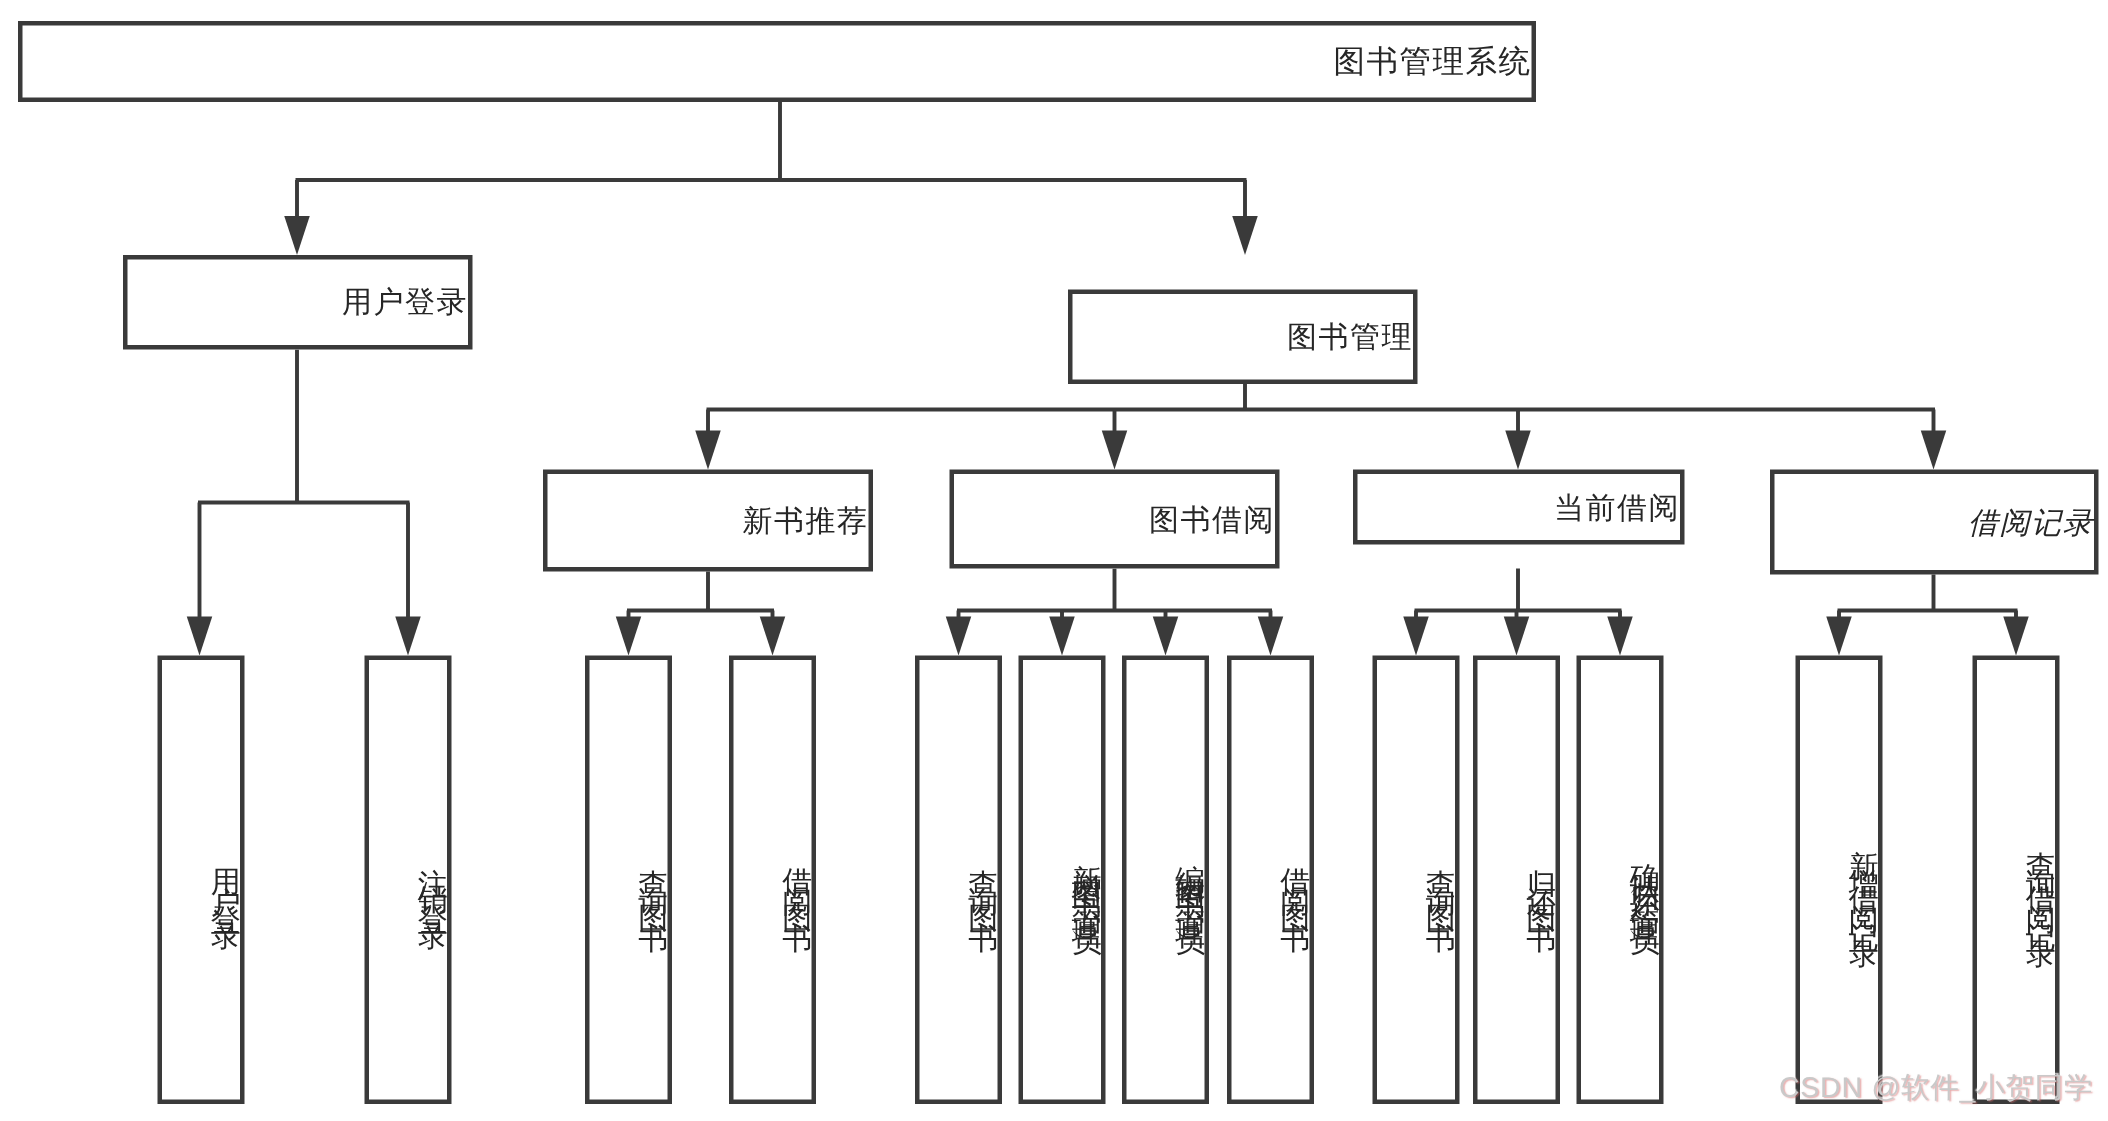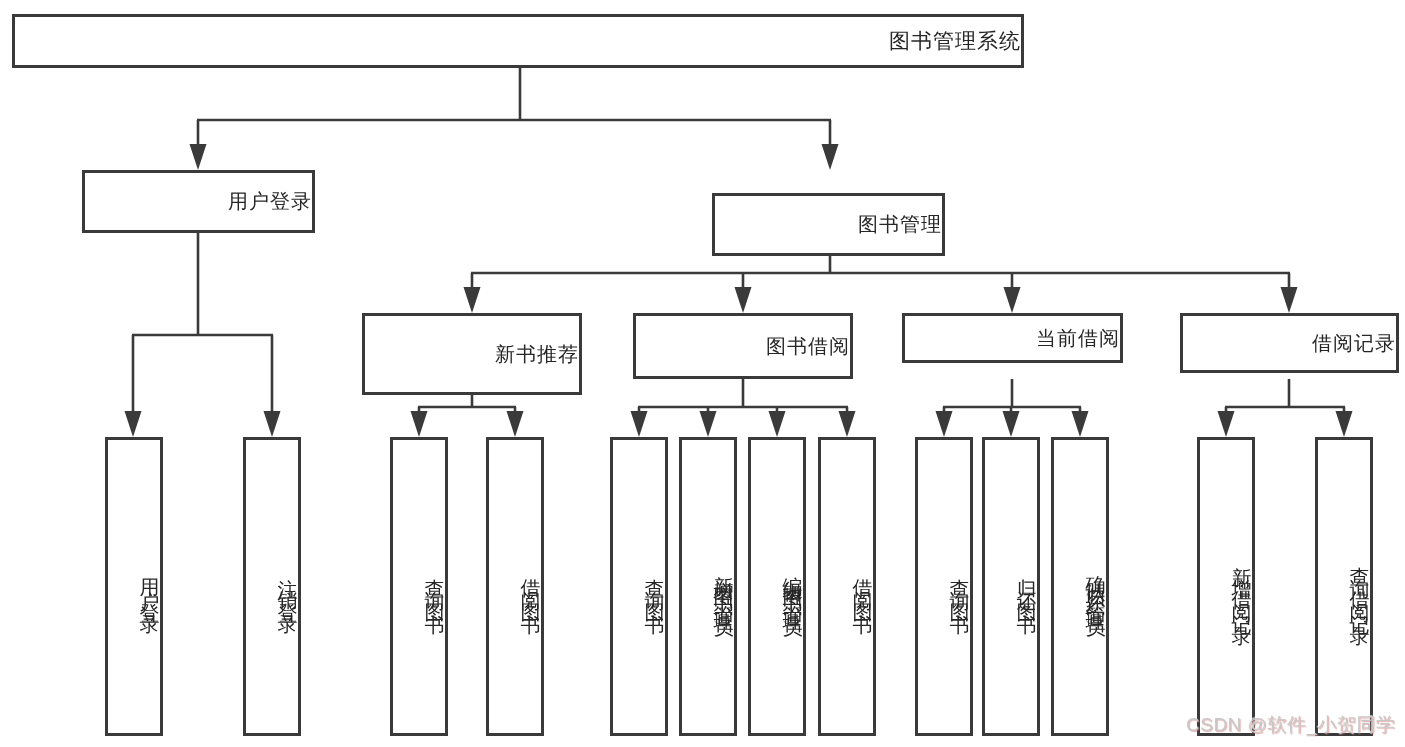--- a/index.html
+++ b/index.html
@@ -131,30 +131,30 @@
     <span>图书管理系统</span>
   </div>
 
   <div class="node h-node" style="left:82px;top:170px;width:233px;height:63px;">
     <span>用户登录</span>
   </div>
   <div class="node h-node" style="left:712px;top:170px;width:233px;height:63px;margin-top:23px;">
     <span>图书管理</span>
   </div>
 
-  <div class="node h-node" style="left:362px;top:313px;width:220px;height:82px;">
+  <div class="node h-node" style="left:362px;top:313px;width:220px;height:68px;">
     <span>新书推荐</span>
   </div>
   <div class="node h-node" style="left:633px;top:313px;width:220px;height:66px;">
     <span>图书借阅</span>
   </div>
   <div class="node h-node" style="left:902px;top:313px;width:221px;height:50px;">
     <span>当前借阅</span>
   </div>
-  <div class="node h-node" style="left:1180px;top:313px;width:219px;height:60px;">
+  <div class="node h-node" style="left:1180px;top:313px;width:219px;height:70px;font-style:italic;">
     <span>借阅记录</span>
   </div>
 
   <div class="node v-node" style="left:105px;top:437px;width:58px;height:299px;">
     <span class="v-label" style="letter-spacing: 12px;">用户登录</span>
   </div>
   <div class="node v-node" style="left:243px;top:437px;width:58px;height:299px;">
     <span class="v-label" style="letter-spacing: 12px;">注销登录</span>
   </div>
 

